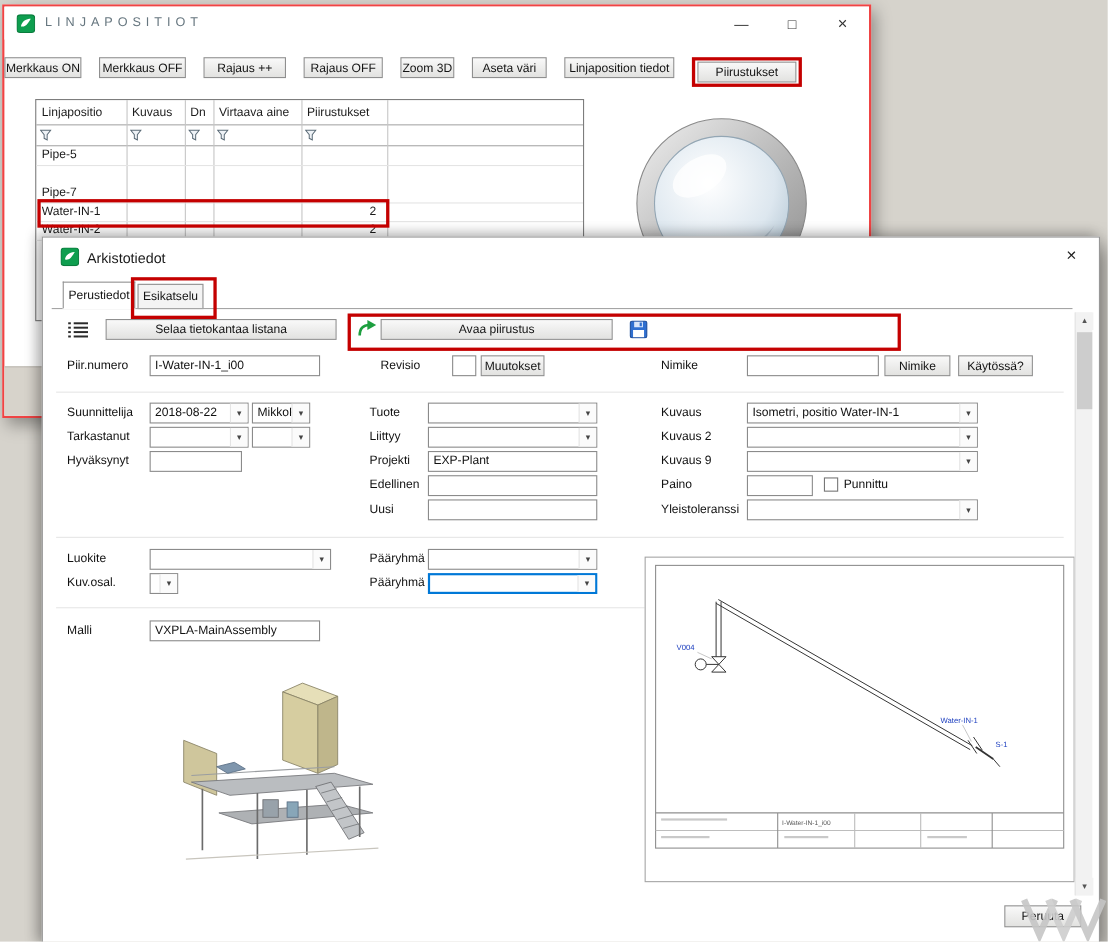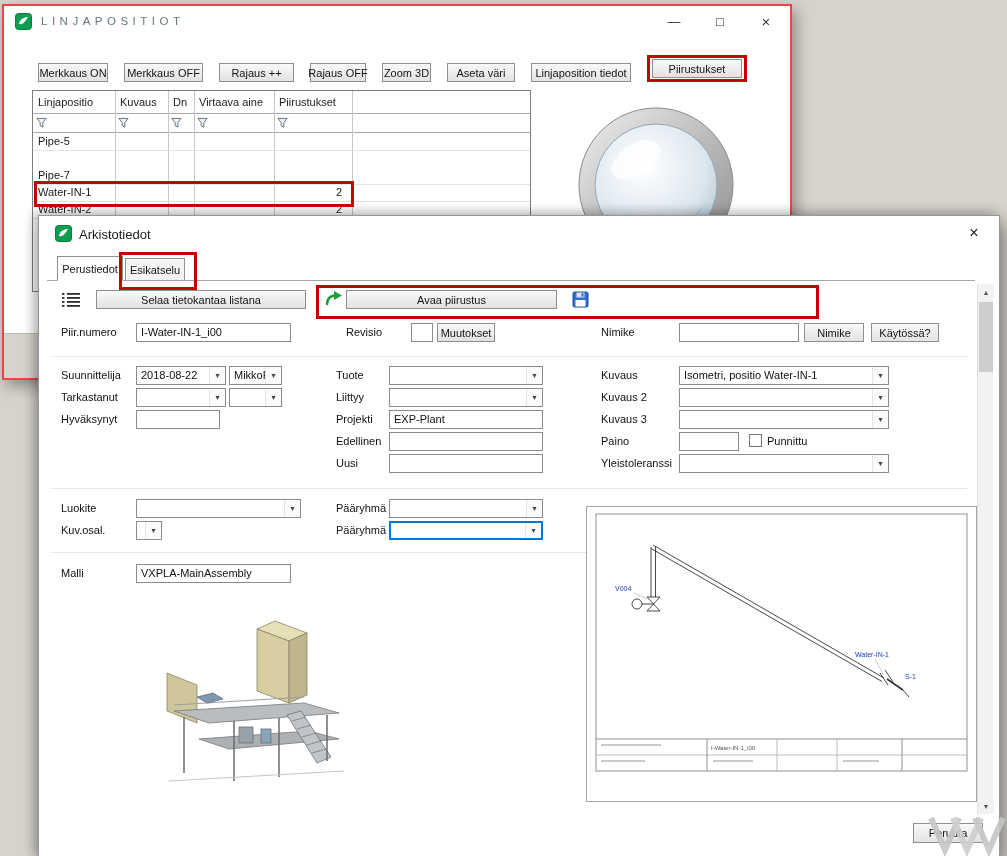--- a/index.html
+++ b/index.html
@@ -5,21 +5,21 @@
   html,body{margin:0;padding:0}
   body{width:1007px;height:856px;position:relative;overflow:hidden;background:#d6d3cc;
        font-family:"Liberation Sans","DejaVu Sans",sans-serif;color:#141414}
   .win{position:absolute;background:#fff}
   
   #bgwin{left:2px;top:4px;width:786px;height:372px;border:2px solid #ef4444;box-shadow:4px 6px 14px rgba(0,0,0,.35)}
   .tbar1{position:absolute;left:0;top:0;right:0;height:30px;background:#fff}
   .applogo{position:absolute;left:11px;top:7px}
   .wtitle{position:absolute;left:37px;top:9px;font-size:11.5px;letter-spacing:4.5px;color:#66767f;white-space:nowrap}
   .wc{position:absolute;top:5px;width:24px;height:20px;display:flex;align-items:center;justify-content:center;font-size:13px;color:#333;cursor:default}
-  .btnrow{position:absolute;left:0;top:46px;width:100%;height:30px;display:flex;align-items:flex-end;padding-left:34px;gap:16px;box-sizing:border-box}
+  .btnrow{position:absolute;left:0;top:46px;width:100%;height:30px;display:flex;align-items:flex-start;gap:16px;box-sizing:border-box}
   .b{display:flex;align-items:center;justify-content:center;height:19px;font-size:11px;color:#141414;
      background:linear-gradient(#f9f9f9,#e2e2e0);border:1px solid #8f8f8f;padding:0 4px;white-space:nowrap;box-sizing:border-box;cursor:default}
   .hlwrap{border:3px solid #c40000;padding:1px 2px;display:flex;align-items:center}
   .hl{position:absolute;border:3px solid #c40000;pointer-events:none;z-index:30}
   
   .grid{position:absolute;left:28px;top:84px;width:497px;height:200px;border:1px solid #7d7d7d;background:#fff}
   .hc{position:absolute;top:0;height:22px;line-height:22px;font-size:11px;color:#1c1c1c;padding:0 5px;white-space:nowrap;overflow:hidden;box-sizing:border-box}
   .vl{position:absolute;top:0;bottom:0;width:1px;background:#c6c6c6}
   .hrule{position:absolute;left:0;right:0;height:1px;background:#a9a9a9}
   .frow{position:absolute;left:0;top:22px;right:0;height:19px}
@@ -70,21 +70,21 @@
     <span class="wtitle">LINJAPOSITIOT</span>
     <span class="wc" style="right:104px">—</span>
     <span class="wc" style="right:58px">□</span>
     <span class="wc" style="right:12px;font-size:15px">×</span>
   </div>
 
   <div class="btnrow">
     <div class="b" style="width:70px">Merkkaus ON</div>
     <div class="b" style="width:79px">Merkkaus OFF</div>
     <div class="b" style="width:75px">Rajaus ++</div>
-    <div class="b" style="width:56px">Rajaus OFF</div>
+    <div class="b" style="width:72px">Rajaus OFF</div>
     <div class="b" style="width:49px">Zoom 3D</div>
     <div class="b" style="width:68px">Aseta väri</div>
     <div class="b" style="width:100px">Linjaposition tiedot</div>
     <span class="hlwrap">
       <div class="b" style="width:90px">Piirustukset</div>
     </span>
   </div>
 
   <div class="grid">
     <span class="hc c0">Linjapositio</span>
@@ -284,21 +284,21 @@
   <span class="lbl" style="left:562px;top:153px">Kuvaus</span>
   <div class="combo" style="left:640px;top:150px;width:210px">
     <span class="cv">Isometri, positio Water-IN-1</span>
     <span class="caret">▾</span>
   </div>
   <span class="lbl" style="left:562px;top:175px">Kuvaus 2</span>
   <div class="combo" style="left:640px;top:172px;width:210px">
     <span class="cv"></span>
     <span class="caret">▾</span>
   </div>
-  <span class="lbl" style="left:562px;top:197px">Kuvaus 3</span>
+  <span class="lbl" style="left:562px;top:197px">Kuvaus 9</span>
   <div class="combo" style="left:640px;top:194px;width:210px">
     <span class="cv"></span>
     <span class="caret">▾</span>
   </div>
   <span class="lbl" style="left:562px;top:219px">Paino</span>
   <div class="tb" style="left:640px;top:216px;width:60px">
     <span class="cv"></span>
   </div>
   <span class="chk" style="left:710px;top:218px"></span>
   <span class="lbl" style="left:728px;top:219px">Punnittu</span>

